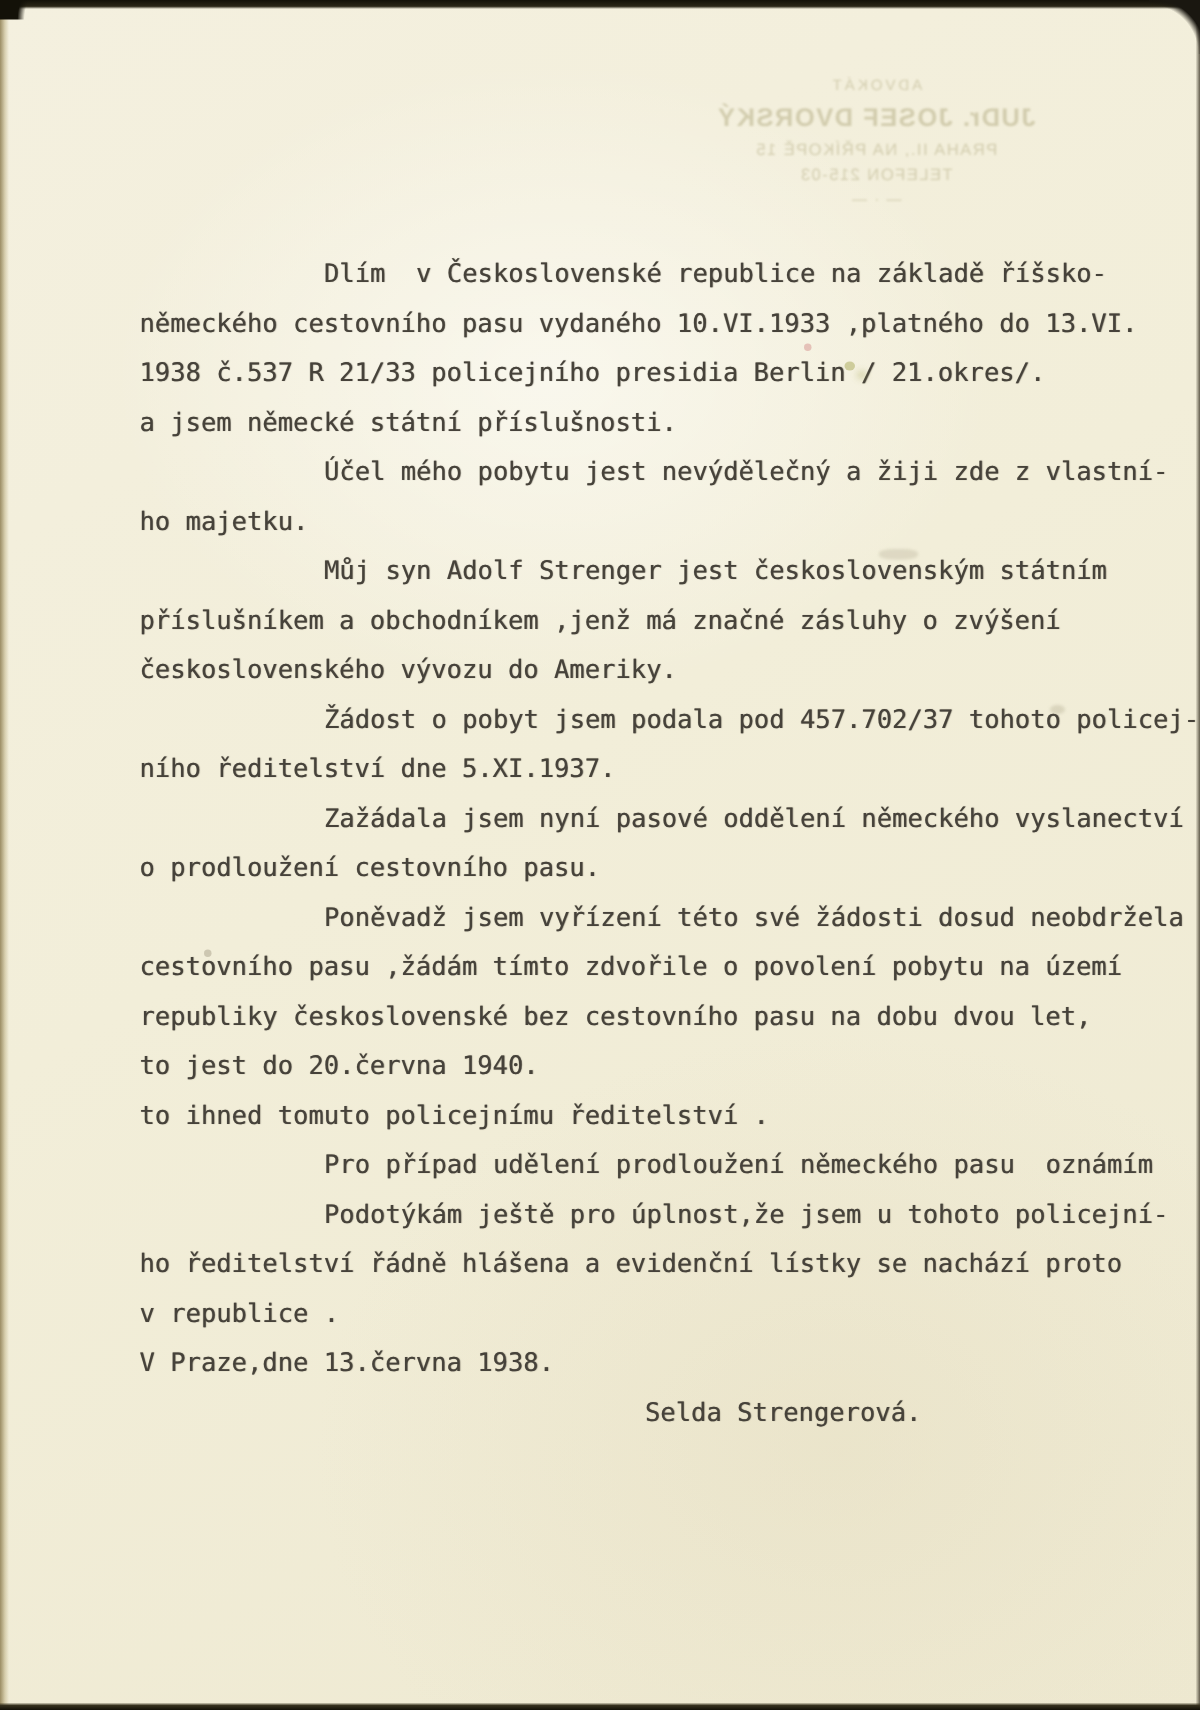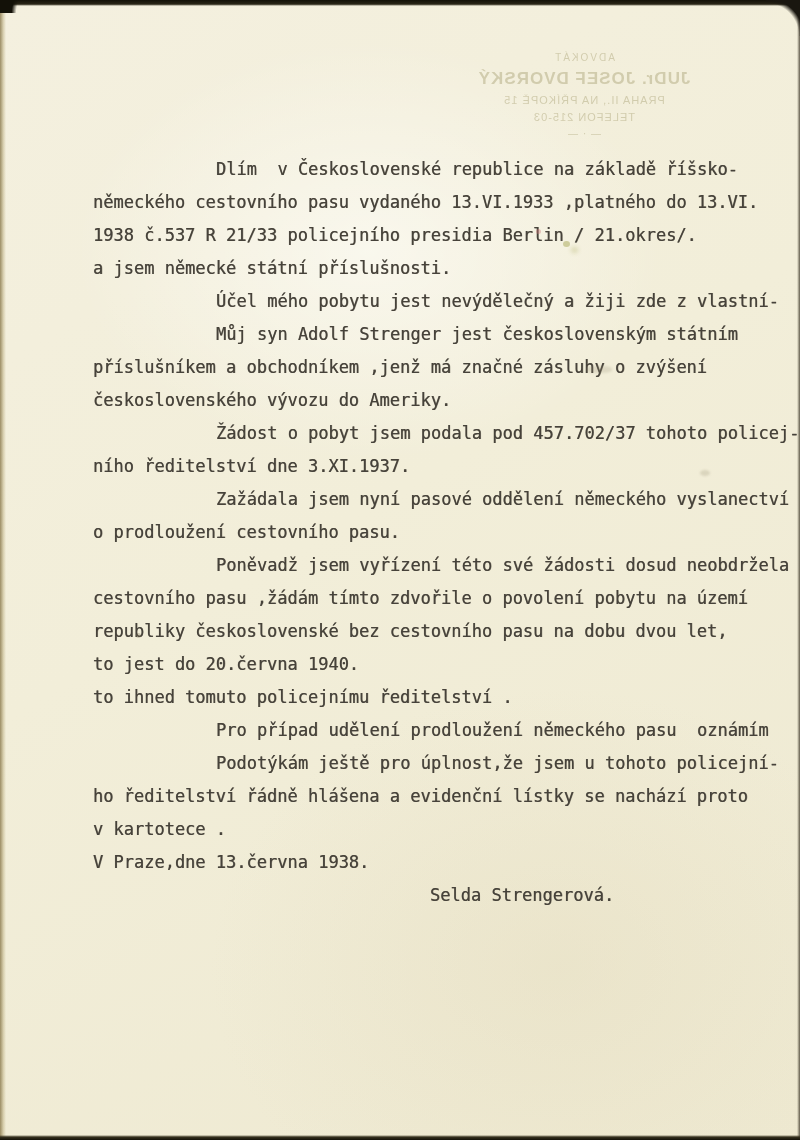--- a/index.html
+++ b/index.html
@@ -44,21 +44,21 @@
     pointer-events:none;
   }
   .stamp .s0{font-size:10px;letter-spacing:2px;}
   .stamp .s1{font-size:17px;font-weight:bold;letter-spacing:1px;}
   .stamp .s2{font-size:11px;letter-spacing:1px;}
   .stamp .s3{font-size:11px;letter-spacing:1px;}
   .stamp .s4{font-size:10px;letter-spacing:1px;}
 
   
   .typed{
-    position:absolute;top:153px;left:93px;width:690px;
+    position:absolute;top:167px;left:93px;width:690px;
     font-size:17px;
     line-height:33px;
     color:#46423a;
     text-shadow:0.4px 0.3px 0.6px rgba(70,64,52,0.55), -0.2px 0 0.4px rgba(70,64,52,0.3);
   }
   .line{white-space:pre;height:33px;}
   .line.indent{padding-left:123px;}
   .line.signature{padding-left:337px;}
 
   
@@ -77,40 +77,41 @@
   <div class="stamp">
       <div class="s0">ADVOKÁT</div>
       <div class="s1">JUDr. JOSEF DVORSKÝ</div>
       <div class="s2">PRAHA II., NA PŘÍKOPĚ 15</div>
       <div class="s3">TELEFON 215-03</div>
       <div class="s4">— · —</div>
     </div>
 
   <div class="typed">
       <div class="line indent">Dlím  v Československé republice na základě říšsko-</div>
-      <div class="line">německého cestovního pasu vydaného 13.VI.1933 ,platného do 13.VI.</div>
+      <div class="line">německého cestovního pasu vydaného 10.VI.1933 ,platného do 13.VI.</div>
       <div class="line">1938 č.537 R 21/33 policejního presidia Berlin / 21.okres/.</div>
       <div class="line">a jsem německé státní příslušnosti.</div>
       <div class="line indent">Účel mého pobytu jest nevýdělečný a žiji zde z vlastní-</div>
+      <div class="line">ho majetku.</div>
       <div class="line indent">Můj syn Adolf Strenger jest československým státním</div>
       <div class="line">příslušníkem a obchodníkem ,jenž má značné zásluhy o zvýšení</div>
       <div class="line">československého vývozu do Ameriky.</div>
       <div class="line indent">Žádost o pobyt jsem podala pod 457.702/37 tohoto policej-</div>
-      <div class="line">ního ředitelství dne 3.XI.1937.</div>
+      <div class="line">ního ředitelství dne 5.XI.1937.</div>
       <div class="line indent">Zažádala jsem nyní pasové oddělení německého vyslanectví</div>
       <div class="line">o prodloužení cestovního pasu.</div>
       <div class="line indent">Poněvadž jsem vyřízení této své žádosti dosud neobdržela</div>
       <div class="line">cestovního pasu ,žádám tímto zdvořile o povolení pobytu na území</div>
       <div class="line">republiky československé bez cestovního pasu na dobu dvou let,</div>
       <div class="line">to jest do 20.června 1940.</div>
       <div class="line">to ihned tomuto policejnímu ředitelství .</div>
       <div class="line indent">Pro případ udělení prodloužení německého pasu  oznámím</div>
       <div class="line indent">Podotýkám ještě pro úplnost,že jsem u tohoto policejní-</div>
       <div class="line">ho ředitelství řádně hlášena a evidenční lístky se nachází proto</div>
-      <div class="line">v kartotece .</div>
+      <div class="line">v republice .</div>
       <div class="line">V Praze,dne 13.června 1938.</div>
       <div class="line signature">Selda Strengerová.</div>
     </div>
 
   <span class="speck a"></span>
   <span class="speck b"></span>
   <span class="speck c"></span>
   <span class="speck d"></span>
   <span class="speck e"></span>
 

